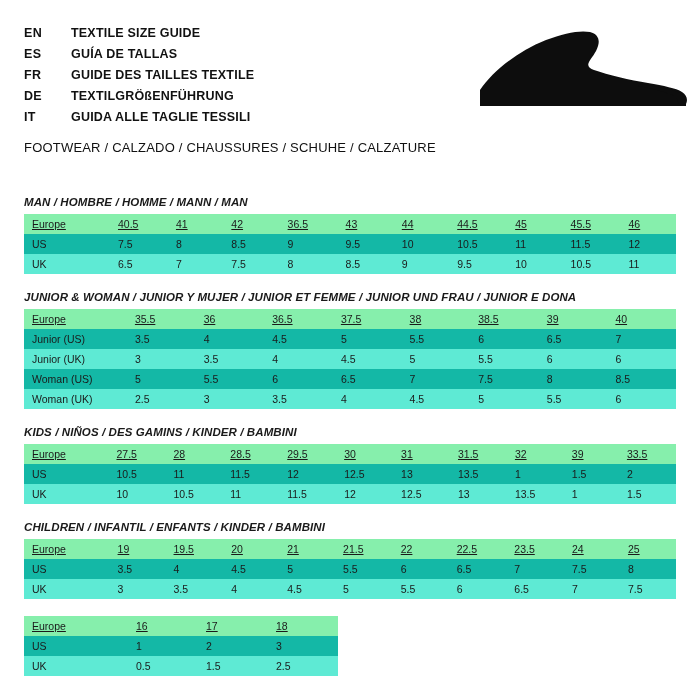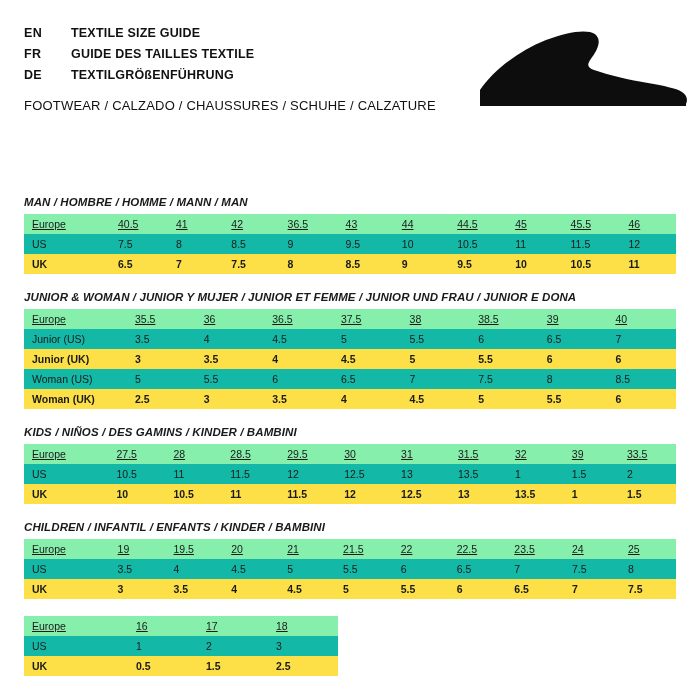--- a/index.html
+++ b/index.html
@@ -94,22 +94,21 @@
     padding: 0 0 0 8px;
     vertical-align: middle;
     white-space: nowrap;
     font-size: 10.5px;
   }
   tr.head-row td {
     background: #86efac;
     text-decoration: underline;
   }
   tr.alt-row td {
-    background: #fde047;
-    font-weight: bold;
+    background: #5eead4;
   }
   tr.plain-row td {
     background: #14b8a6;
   }
   td.label-cell {
     width: 96px;
   }
   td.val-cell {
     width: 62px;
   }
@@ -125,26 +124,34 @@
 
 <div class="page">
 
   <div class="header">
     <div class="lang-rows">
       <div class="lang-row">
         <span class="lang-code">EN</span>
         <span class="lang-title">TEXTILE SIZE GUIDE</span>
       </div>
       <div class="lang-row">
+        <span class="lang-code">ES</span>
+        <span class="lang-title">GUÍA DE TALLAS</span>
+      </div>
+      <div class="lang-row">
         <span class="lang-code">FR</span>
         <span class="lang-title">GUIDE DES TAILLES TEXTILE</span>
       </div>
       <div class="lang-row">
         <span class="lang-code">DE</span>
         <span class="lang-title">TEXTILGRÖßENFÜHRUNG</span>
+      </div>
+      <div class="lang-row">
+        <span class="lang-code">IT</span>
+        <span class="lang-title">GUIDA ALLE TAGLIE TESSILI</span>
       </div>
     </div>
     <div class="section-title">FOOTWEAR / CALZADO / CHAUSSURES / SCHUHE / CALZATURE</div>
   </div>
 
   <svg class="shoe" viewBox="0 0 220 90">
     <path fill="#0d0d0d" d="M8 62 C20 44 44 24 74 12 C92 5 108 2 118 4 C126 6 128 12 126 18 C124 25 119 30 117 34 C115 38 117 40 122 42 C136 47 158 52 176 55 C192 58 204 60 210 64 C215 67 216 72 214 76 L214 78 L8 78 Z"></path>
     <path fill="#0d0d0d" d="M168 56 C184 59 200 61 208 65 C213 68 214 73 212 77 L206 77 C207 72 204 68 198 66 C190 63 178 60 166 58 Z"></path>
   </svg>
 

